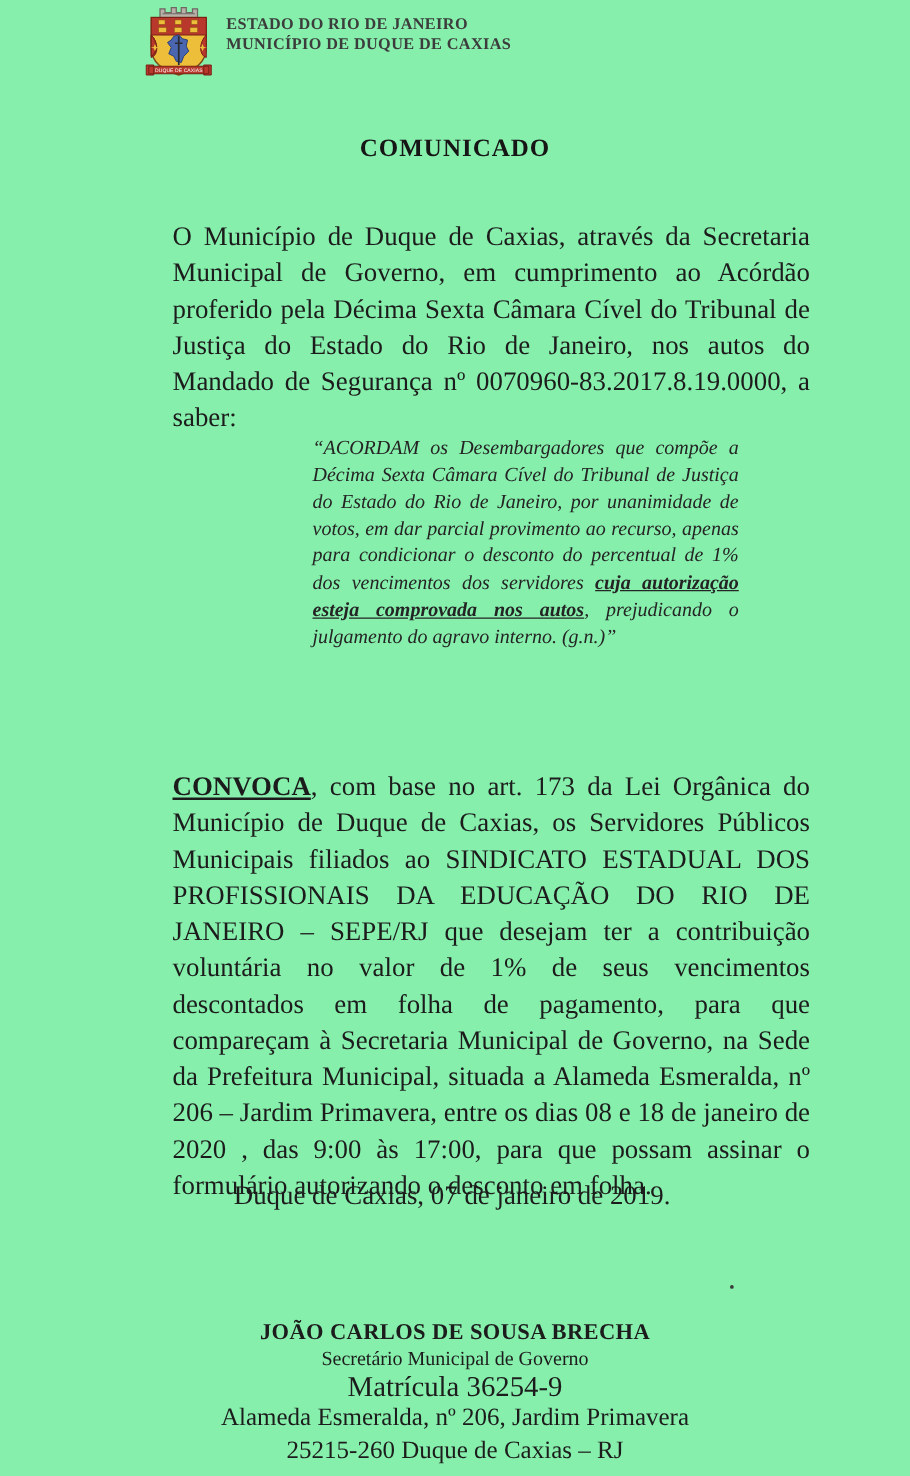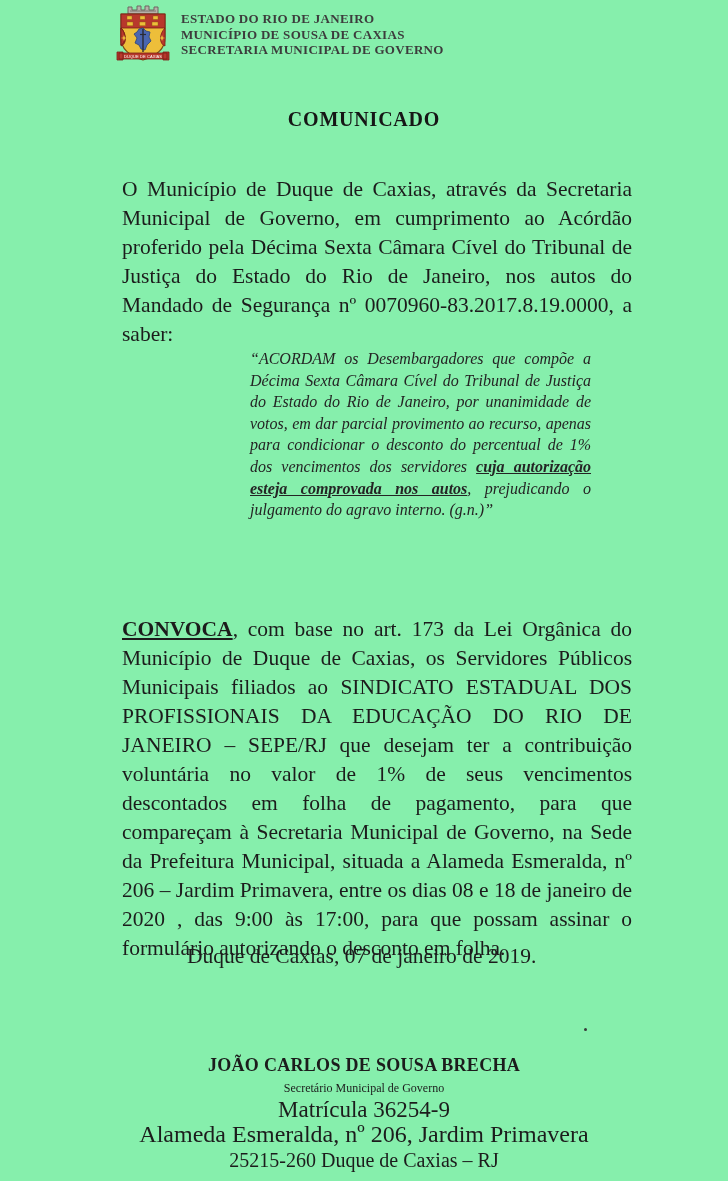--- a/index.html
+++ b/index.html
@@ -44,21 +44,21 @@
     text-align: center;
     font-size: 20px;
     font-weight: bold;
     letter-spacing: 0.8px;
     color: #161616;
   }
 
   
   .para {
     position: absolute;
-    left: 122px;
+    left: 138px;
     width: 510px;
     margin: 0;
     font-size: 21.5px;
     line-height: 29px;
     text-align: justify;
     color: #1c1c1c;
   }
   .para-intro { top: 175px; }
   .para-convoca { top: 583px; margin-top: 32px; }
   .lead-keyword {
@@ -108,23 +108,23 @@
   
   .signature {
     position: absolute;
     left: 108px;
     top: 1053px;
     width: 512px;
     text-align: center;
     color: #1c1c1c;
   }
   .sig-name  { font-size: 18px; font-weight: bold; line-height: 24px; letter-spacing: 0.3px; }
-  .sig-role  { font-size: 12px; line-height: 22px; }
+  .sig-role  { font-size: 16px; line-height: 22px; }
   .sig-matr  { font-size: 23px; line-height: 22px; }
-  .sig-addr1 { font-size: 24px;  line-height: 26px; }
+  .sig-addr1 { font-size: 20px;  line-height: 26px; }
   .sig-addr2 { font-size: 20px;  line-height: 26px; text-align: center; }
 </style>
 </head>
 <body>
 
 <div class="page">
 
   <header class="letterhead">
     <svg class="coat" viewBox="0 0 62 62" aria-hidden="true">
 
@@ -164,22 +164,21 @@
         <path d="M28 32.5 L34 32.5" stroke-width="1.2"></path>
       </g>
 
       <g>
         <path d="M7 51 L55 51 L55 57 L7 57 Z M5 50 L11 50 L11 58 L5 58 Z M51 50 L57 50 L57 58 L51 58 Z" fill="#b8382c" stroke="#7a1f16" stroke-width="0.8"></path>
         <text x="31" y="55.6" text-anchor="middle" font-size="4" fill="#ffffff" font-family="Liberation Sans, sans-serif" textLength="38">DUQUE DE CAXIAS</text>
       </g>
     </svg>
     <div class="letterhead-lines">
       <div>ESTADO DO RIO DE JANEIRO</div>
-      <div>MUNICÍPIO DE SOUSA DE CAXIAS</div>
-      <div>SECRETARIA MUNICIPAL DE GOVERNO</div>
+      <div>MUNICÍPIO DE DUQUE DE CAXIAS</div>
     </div>
   </header>
 
   <h1 class="doc-title">COMUNICADO</h1>
 
   <p class="para para-intro">O Município de Duque de Caxias, através da Secretaria Municipal de Governo, em cumprimento ao Acórdão proferido pela Décima Sexta Câmara Cível do Tribunal de Justiça do Estado do Rio de Janeiro, nos autos do Mandado de Segurança nº 0070960-83.2017.8.19.0000, a saber:</p>
 
   <blockquote class="ruling-quote"><span>“ACORDAM os Desembargadores que compõe a Décima Sexta Câmara Cível do Tribunal de Justiça do Estado do Rio de Janeiro, por unanimidade de votos, em dar parcial provimento ao recurso, apenas para condicionar o desconto do percentual de 1% dos vencimentos dos servidores </span><span class="quote-emphasis">cuja autorização esteja comprovada nos autos</span><span>, prejudicando o julgamento do agravo interno. (g.n.)”</span></blockquote>
 
   <p class="para para-convoca"><span class="lead-keyword">CONVOCA</span><span>, com base no art. 173 da Lei Orgânica do Município de Duque de Caxias, os Servidores Públicos Municipais filiados ao SINDICATO ESTADUAL DOS PROFISSIONAIS DA EDUCAÇÃO DO RIO DE JANEIRO – SEPE/RJ que desejam ter a contribuição voluntária no valor de 1% de seus vencimentos descontados em folha de pagamento, para que compareçam à Secretaria Municipal de Governo, na Sede da Prefeitura Municipal, situada a Alameda Esmeralda, nº 206 – Jardim Primavera, entre os dias 08 e 18 de janeiro de 2020 , das 9:00 às 17:00, para que possam assinar o formulário autorizando o desconto em folha.</span></p>

